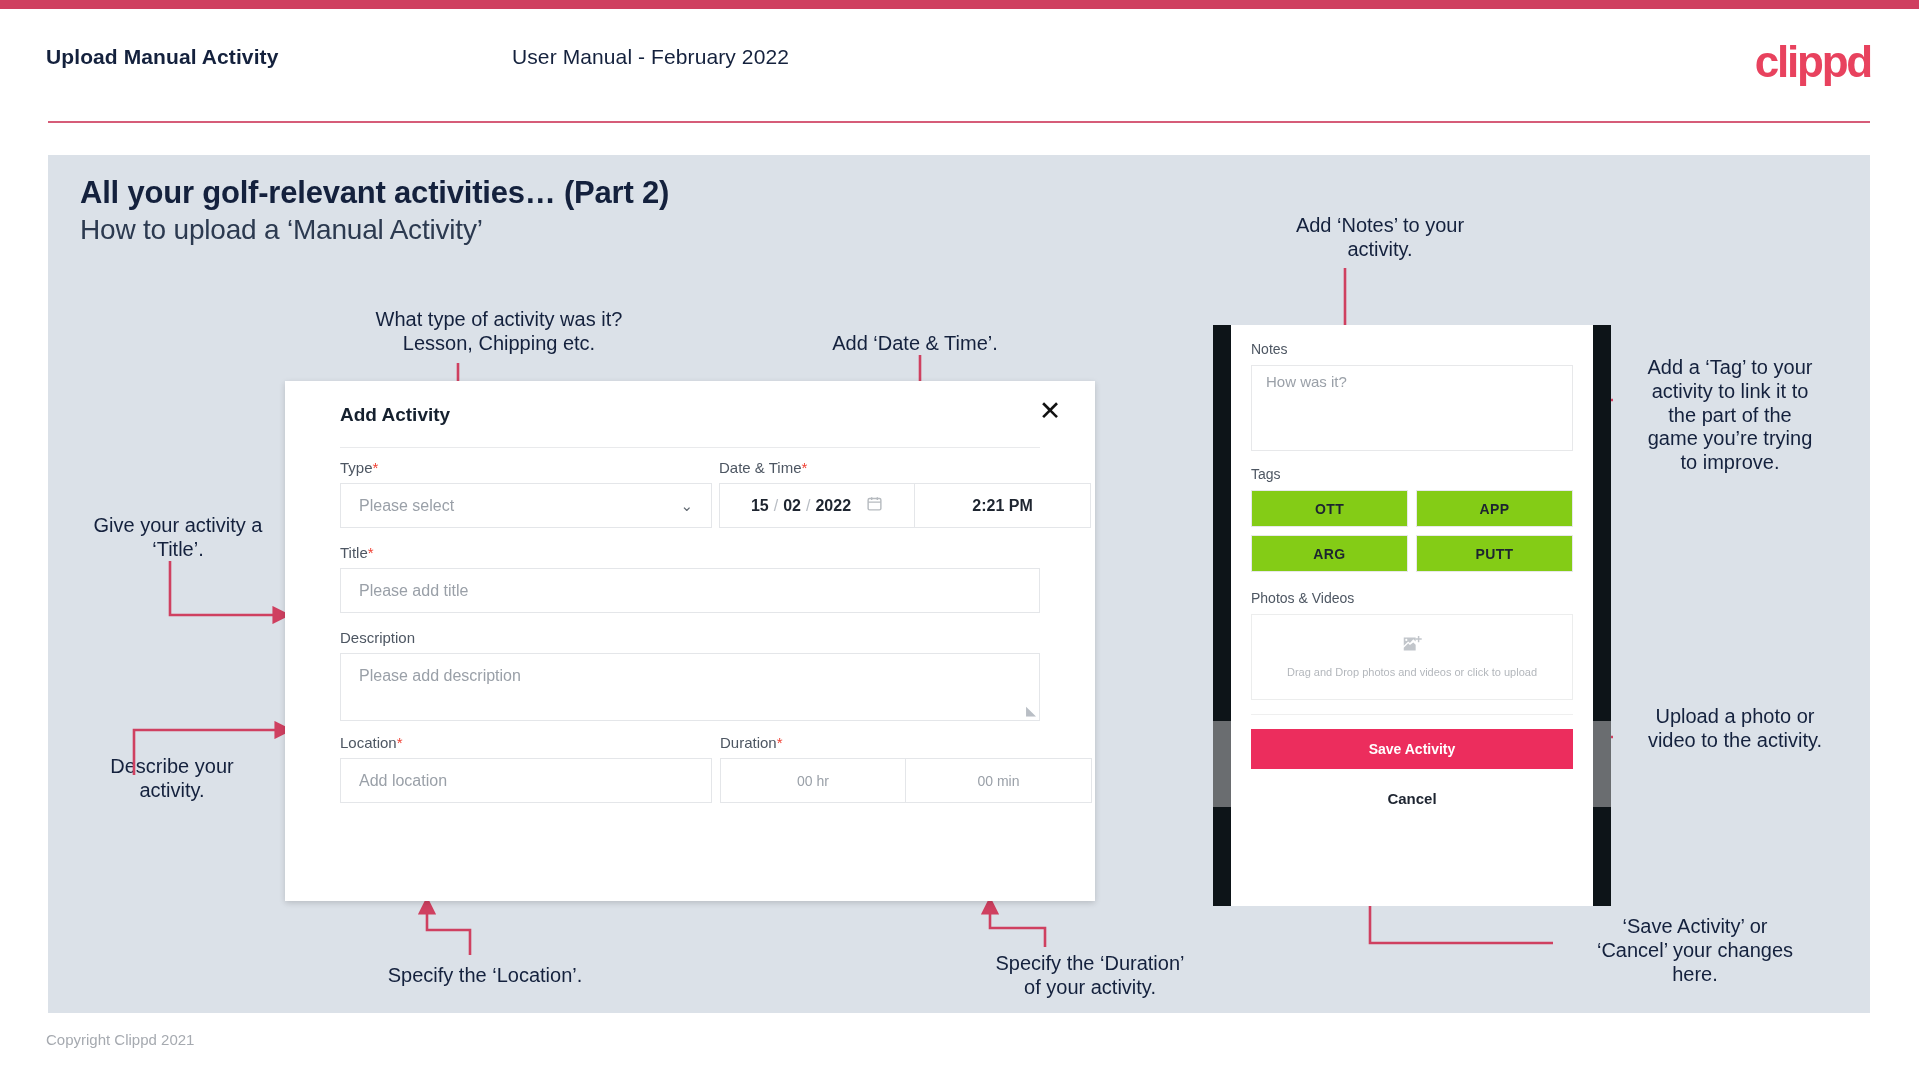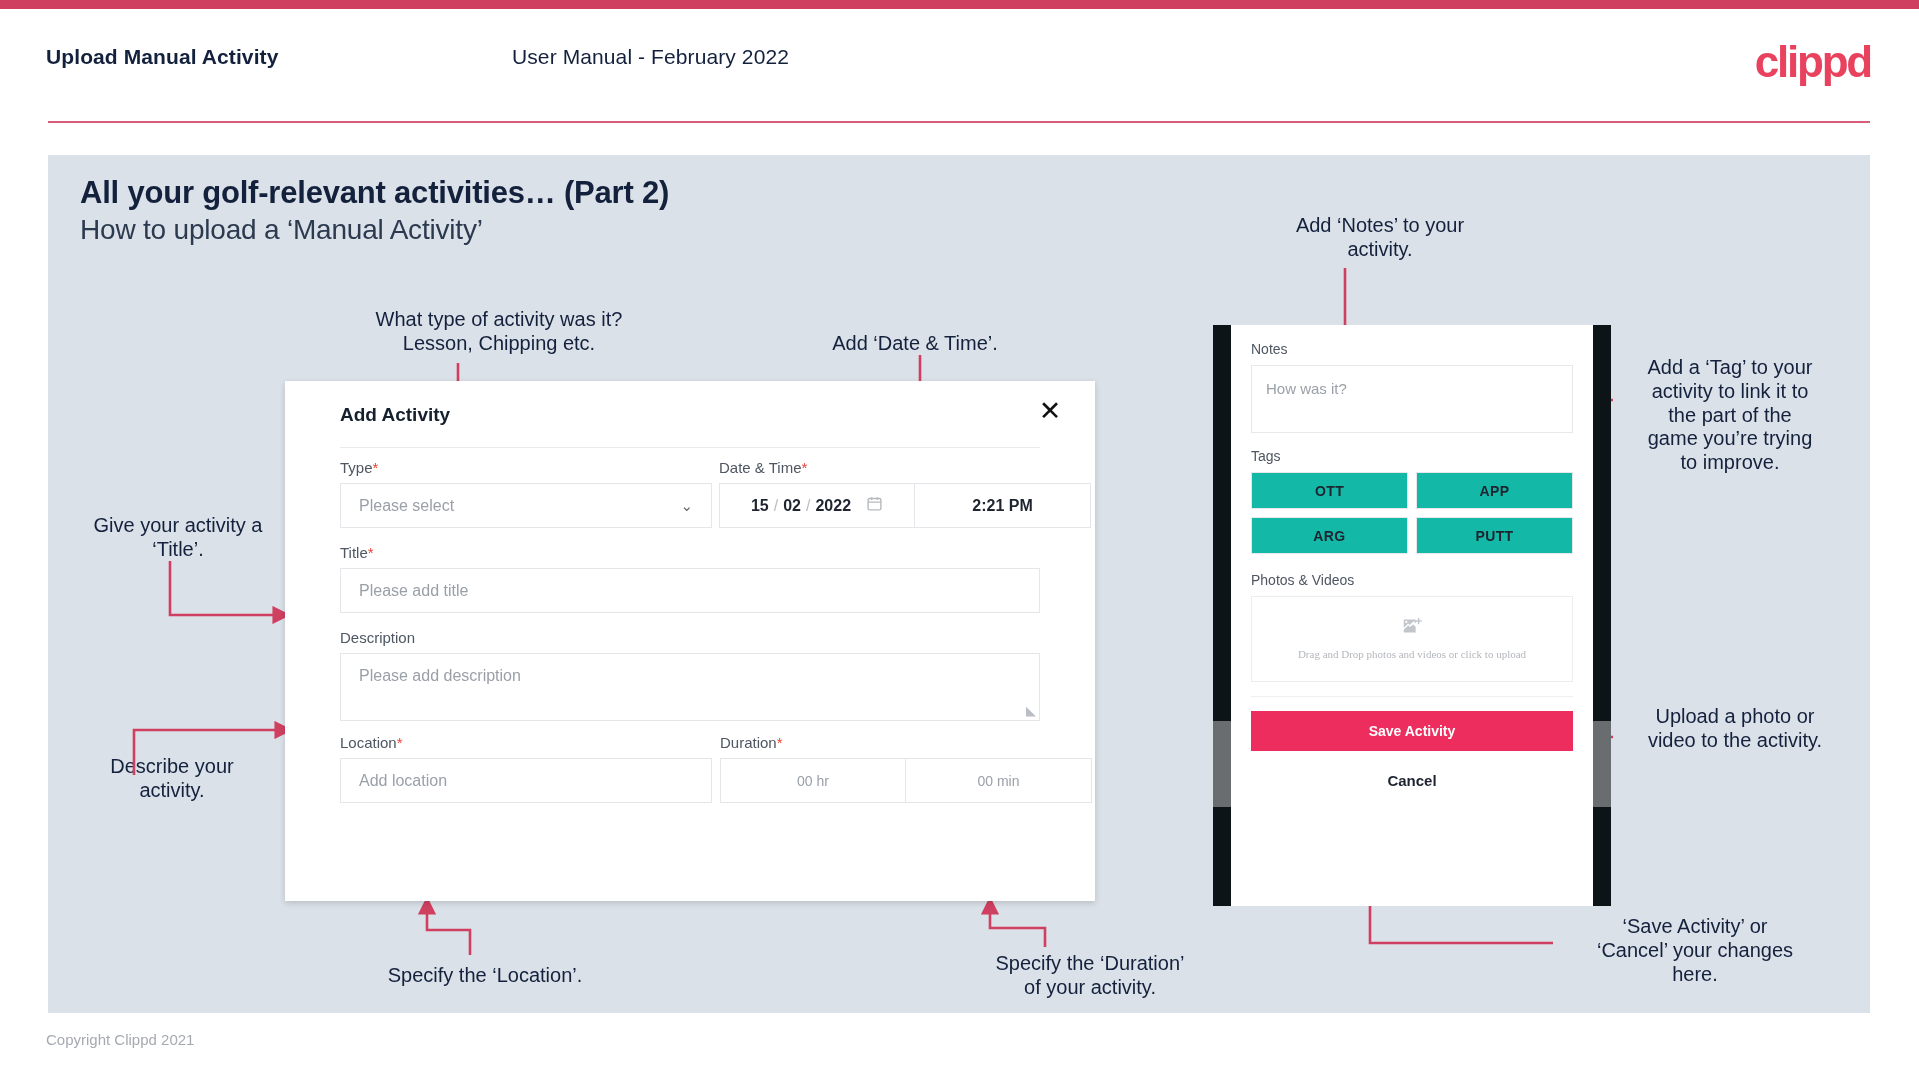--- a/index.html
+++ b/index.html
@@ -155,37 +155,37 @@
   .phone-bar.right { right: 0; }
   .scroll-thumb {
     position:absolute; left:0; width:18px; background:#6a6d70;
   }
   .phone-screen {
     position:absolute; left:18px; top:0; width: 362px; height: 581px;
     background:#ffffff; padding: 16px 20px 0 20px;
   }
   .p-label { font-size: 14px; color: #4d5662; margin-bottom: 8px; }
   .p-notes {
-    border:1px solid #e7e8ea; height: 68px; padding: 14px 14px;
+    border:1px solid #e7e8ea; height: 86px; padding: 7px 14px;
     font-size: 15px; color:#9aa0a8;
   }
   .p-tags {
     display:grid; grid-template-columns: 1fr 1fr; gap: 8px; margin-top: 6px;
   }
   .p-tag {
-    border:1px solid #e7e8ea; background:#14b8a6; height: 37px;
+    border:1px solid #e7e8ea; background:#84cc16; height: 37px;
     display:flex; align-items:center; justify-content:center;
     font-size: 14px; font-weight: 700; color: #1d2430; letter-spacing:.4px;
   }
   .p-drop {
     border:1px solid #eceded; height: 86px; display:flex;
     flex-direction:column; align-items:center; justify-content:center; gap:6px;
     text-align:center;
   }
-  .p-drop-txt { font-size: 11px; color:#b3b7bc; line-height:1.45;font-family:Liberation Serif, serif; }
+  .p-drop-txt { font-size: 11px; color:#b3b7bc; line-height:1.45; }
   .p-rule { height:1px; background:#efefef; margin: 14px 0 14px 0; }
   .p-save {
     background:#ec2d5d; height: 40px; display:flex; align-items:center;
     justify-content:center; color:#fff; font-size:14px; font-weight:700;
   }
   .p-cancel {
     margin-top: 21px; text-align:center; font-size:15px; font-weight:700; color:#1d2430;
   }
 
   

